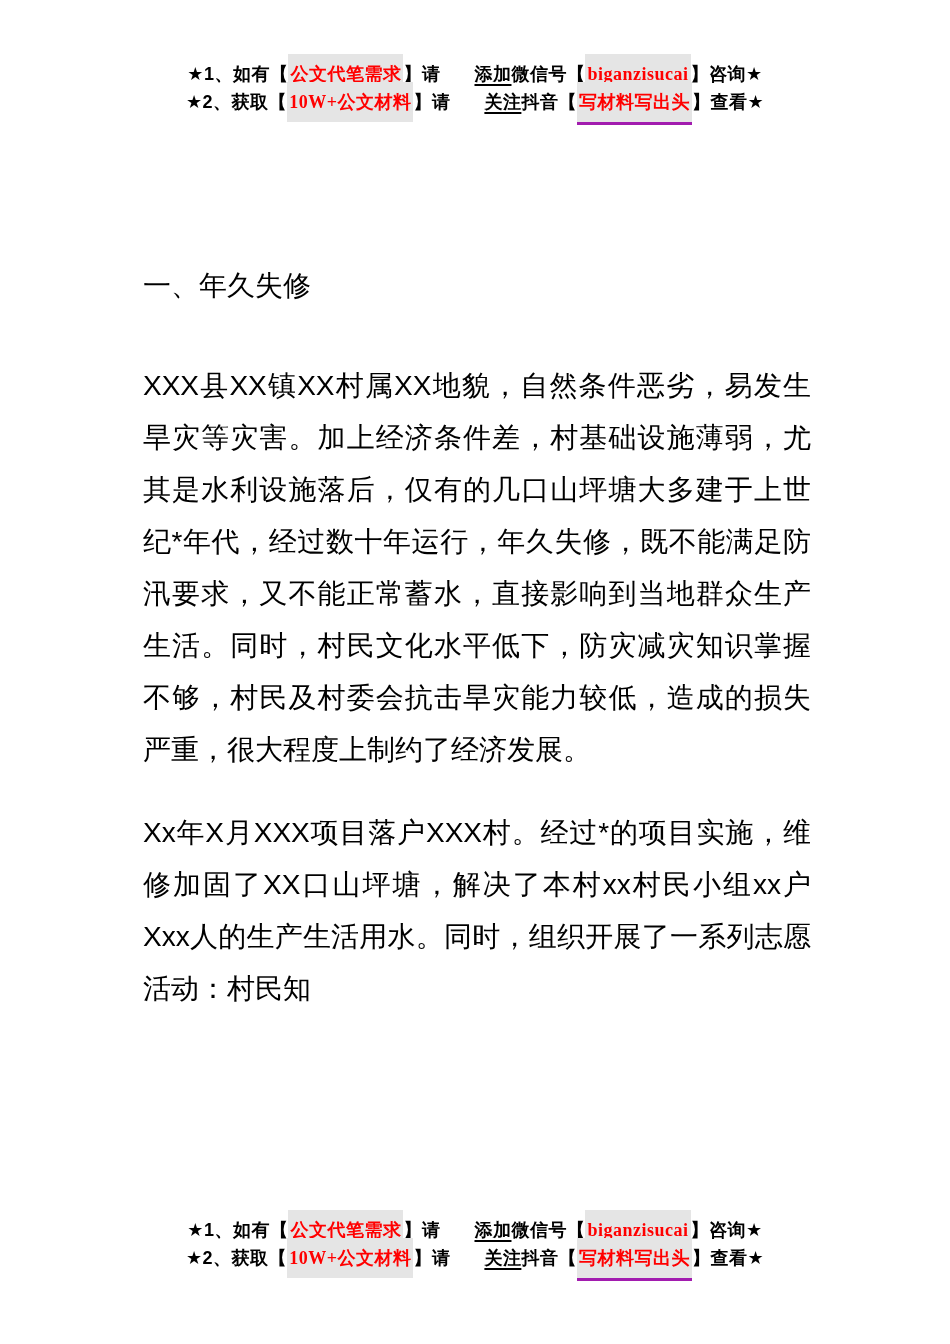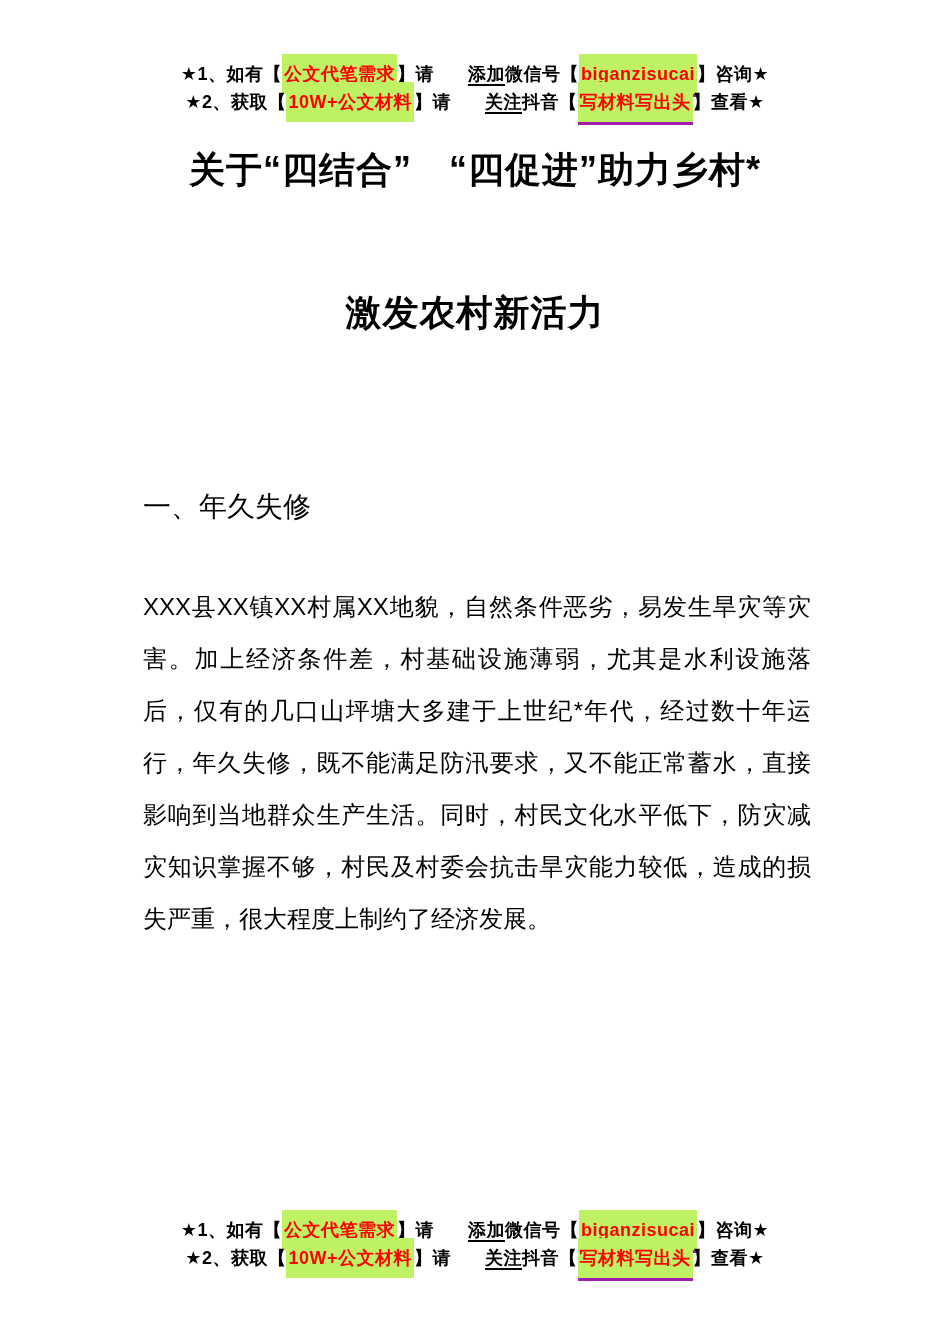--- a/index.html
+++ b/index.html
@@ -19,22 +19,23 @@
     font-size: 18px;
     font-weight: 700;
     line-height: 28px;
     letter-spacing: 0.5px;
     white-space: nowrap;
   }
   .promo-header { padding-top: 60px; }
   .promo-footer { position: absolute; top: 1216px; left: 0; right: 0; }
   .p-hl {
     color: #ff0000;
-    background: #bef264;
+    background: #e5e5e5;
     padding: 10px 2px;
+    font-family: Liberation Serif, serif;
   }
   .p-u {
     text-decoration: underline;
     text-decoration-thickness: 2px;
     text-underline-offset: 4px;
     margin-left: 34px;
   }
   .p-u-red { border-bottom: 3px solid #a21caf; }
   .doc-title {
     margin: 30px 0 0 0;
@@ -54,42 +55,41 @@
   }
   .section-heading {
     margin: 150px 0 0 143px;
     font-size: 28px;
     font-weight: 400;
     line-height: 40px;
   }
   .body-para {
     width: 668px;
     margin: 54px 0 0 143px;
-    font-size: 24px;
+    font-size: 28px;
     font-weight: 400;
     line-height: 52px;
     text-align: justify;
     text-justify: inter-ideograph;
   }
   .body-para.second { margin-top: 31px; }
 </style>
 </head>
 <body>
 
 <div class="page">
 
   <div class="promo promo-header">
     <div class="promo-line"><span>★1、如有【</span><span class="p-hl">公文代笔需求</span><span>】请</span><span class="p-u">添加</span><span>微信号【</span><span class="p-hl p-u-red">biganzisucai</span><span>】咨询★</span></div>
     <div class="promo-line"><span>★2、获取【</span><span class="p-hl">10W+公文材料</span><span>】请</span><span class="p-u">关注</span><span>抖音【</span><span class="p-hl p-u-red">写材料写出头</span><span>】查看★</span></div>
   </div>
 
-  <h1 class="doc-title">关于“四结合”　“四促进”助力乡村*</h1>
-  <h2 class="doc-subtitle">激发农村新活力</h2>
 
   <div class="section-heading">一、年久失修</div>
   <p class="body-para first">XXX县XX镇XX村属XX地貌，自然条件恶劣，易发生旱灾等灾害。加上经济条件差，村基础设施薄弱，尤其是水利设施落后，仅有的几口山坪塘大多建于上世纪*年代，经过数十年运行，年久失修，既不能满足防汛要求，又不能正常蓄水，直接影响到当地群众生产生活。同时，村民文化水平低下，防灾减灾知识掌握不够，村民及村委会抗击旱灾能力较低，造成的损失严重，很大程度上制约了经济发展。</p>
+  <p class="body-para second">Xx年X月XXX项目落户XXX村。经过*的项目实施，维修加固了XX口山坪塘，解决了本村xx村民小组xx户Xxx人的生产生活用水。同时，组织开展了一系列志愿活动：村民知</p>
 
   <div class="promo promo-footer">
     <div class="promo-line"><span>★1、如有【</span><span class="p-hl">公文代笔需求</span><span>】请</span><span class="p-u">添加</span><span>微信号【</span><span class="p-hl p-u-red">biganzisucai</span><span>】咨询★</span></div>
     <div class="promo-line"><span>★2、获取【</span><span class="p-hl">10W+公文材料</span><span>】请</span><span class="p-u">关注</span><span>抖音【</span><span class="p-hl p-u-red">写材料写出头</span><span>】查看★</span></div>
   </div>
 
 </div>
 
 </body></html>

